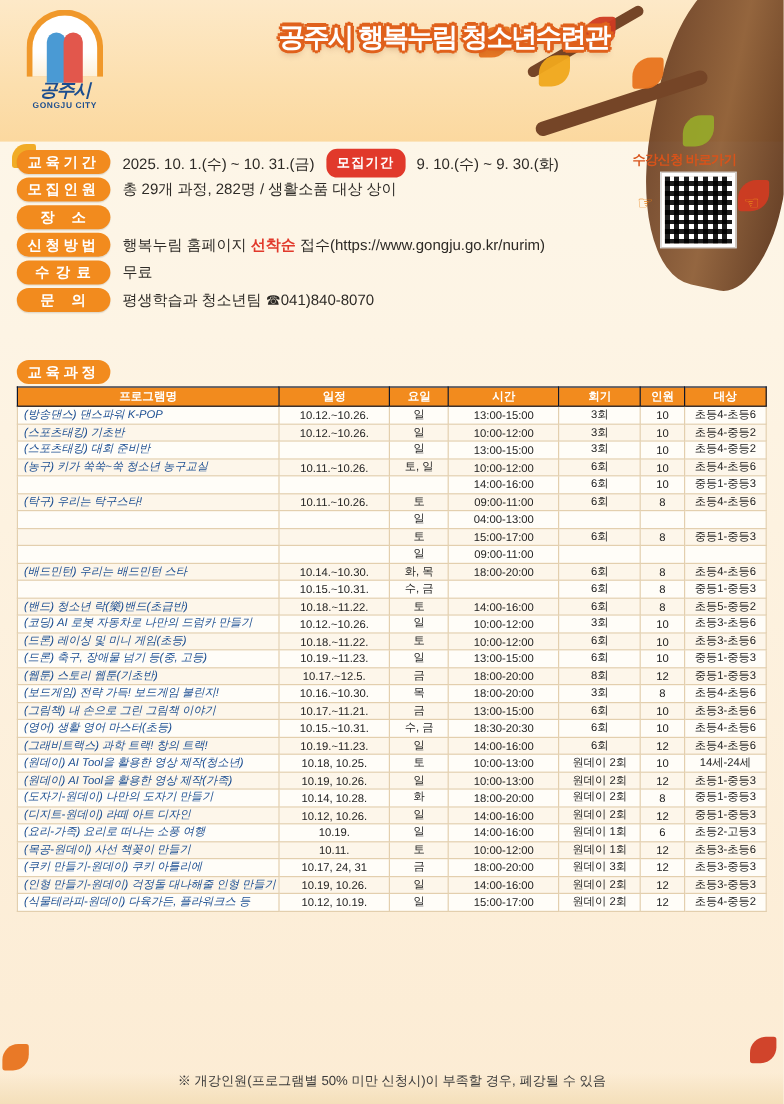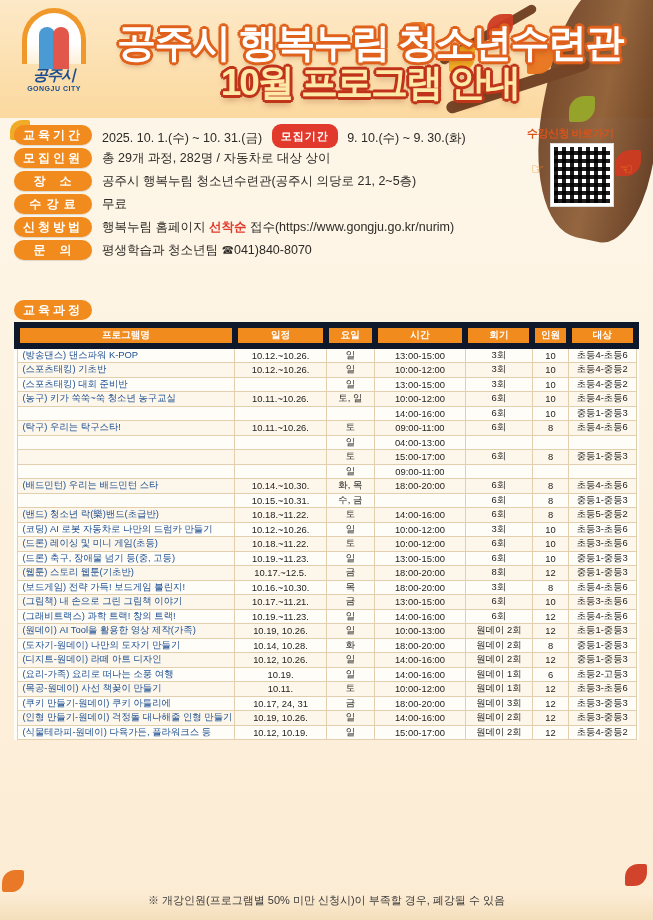--- a/index.html
+++ b/index.html
@@ -56,21 +56,21 @@
     background:#4a9ad4; border-radius:8px 8px 0 0;
   }
   .logo-arch:after {
     content:""; position:absolute; right:12px; top:14px; width:16px; height:42px;
     background:#e2574c; border-radius:8px 8px 0 0;
   }
   .logo-ko { font-size:15px; font-weight:bold; color:#1b4d8f; margin-top:2px; letter-spacing:-1px;font-style:italic;}
   .logo-en { font-size:7px; font-weight:bold; color:#1b4d8f; letter-spacing:.5px; }
   .title-1 {
     position:absolute; left:96px; top:16px; width:548px;
-    font-size:39px; font-weight:bold; color:#ffffff;
+    font-size:22px; font-weight:bold; color:#ffffff;
     letter-spacing:-1.5px; text-align:center;
     text-shadow:
       -2px -2px 0 #e0611c, 2px -2px 0 #e0611c, -2px 2px 0 #e0611c, 2px 2px 0 #e0611c,
       -3px 0 0 #e0611c, 3px 0 0 #e0611c, 0 -3px 0 #e0611c, 0 3px 0 #e0611c,
       0 4px 5px rgba(120,50,10,.35);
   }
   .title-2 {
     position:absolute; left:96px; top:58px; width:548px;
     font-size:37px; font-weight:bold; color:#ffe9a8;
     letter-spacing:-2px; text-align:center;
@@ -120,27 +120,27 @@
     background:#f28b1e; color:#fff; font-size:12px; font-weight:bold;
     border-radius:10px; text-align:center; letter-spacing:3px;
   }
   table.schedule {
     position:absolute; left:14px; top:322px; width:625px;
     border-collapse:collapse; font-size:9.4px; color:#232323;
     background:#fffdf8;
   }
   table.schedule th {
     background:#f28b1e; color:#fff; font-weight:bold;
-    border:6px solid #0f172a; height:15px; font-size:9.6px;margin-left:45px;
+    border:1px solid #0f172a; height:15px; font-size:9.6px;margin-left:45px;
   }
   table.schedule td {
     border:1px solid #e3cfae; height:14.5px; text-align:center; padding:0 2px;
     white-space:nowrap; overflow:hidden;
   }
-  table.schedule td.name { text-align:left; padding-left:5px; color:#1d4f92; }
+  table.schedule td.name { text-align:left; padding-left:5px; color:#1d4f92;font-style:italic; }
   table.schedule tbody tr:nth-child(even) td { background:#fdf6ea; }
   .foot {
     position:absolute; left:14px; top:893px; width:625px;
     text-align:center; font-size:11px; color:#3a3a3a;
   }
 </style>
 </head>
 <body>
 
 <div class="bg-wrap">
@@ -163,55 +163,53 @@
   <div class="grass"></div>
 </div>
 
 <div class="header">
   <div class="logo">
     <div class="logo-arch"></div>
     <div class="logo-ko">공주시</div>
     <div class="logo-en">GONGJU CITY</div>
   </div>
   <div class="title-1">공주시 행복누림 청소년수련관</div>
-  <div class="title-2">10월 프로그램 안내</div>
 </div>
 
 <div class="info">
 
   <div class="info-row">
     <span class="pill">교육기간</span>
     <span class="info-txt">
       <span>2025. 10. 1.(수) ~ 10. 31.(금)</span>
       <span class="pill-red">모집기간</span>
       <span>9. 10.(수) ~ 9. 30.(화)</span>
     </span>
   </div>
 
   <div class="info-row">
     <span class="pill">모집인원</span>
-    <span class="info-txt">총 29개 과정, 282명 / 자동차로 대상 상이</span>
+    <span class="info-txt">총 29개 과정, 282명 / 생활소품 대상 상이</span>
   </div>
 
   <div class="info-row">
     <span class="pill sp">장　소</span>
-    <span class="info-txt">공주시 행복누림 청소년수련관(공주시 의당로 21, 2~5층)</span>
-  </div>
-
-
-  <div class="info-row">
-    <span class="pill sp">수 강 료</span>
-    <span class="info-txt">무료</span>
-  </div>
+  </div>
+
 
   <div class="info-row">
     <span class="pill">신청방법</span>
     <span class="info-txt">
       <span>행복누림 홈페이지 </span><span class="red-b">선착순</span><span> 접수(https://www.gongju.go.kr/nurim)</span>
     </span>
+  </div>
+
+  <div class="info-row">
+    <span class="pill sp">수 강 료</span>
+    <span class="info-txt">무료</span>
   </div>
 
   <div class="info-row">
     <span class="pill sp">문　의</span>
     <span class="info-txt">평생학습과 청소년팀 ☎041)840-8070</span>
   </div>
 
   <div class="qr-wrap">
     <div class="qr-label">수강신청 바로가기</div>
     <div style="position:relative;">
@@ -393,27 +391,45 @@
       <tr>
         <td class="name">(그림책) 내 손으로 그린 그림책 이야기</td>
         <td>10.17.~11.21.</td>
         <td>금</td>
         <td>13:00-15:00</td>
         <td>6회</td>
         <td>10</td>
         <td>초등3-초등6</td>
       </tr>
       <tr>
+        <td class="name">(영어) 생활 영어 마스터(초등)</td>
+        <td>10.15.~10.31.</td>
+        <td>수, 금</td>
+        <td>18:30-20:30</td>
+        <td>6회</td>
+        <td>10</td>
+        <td>초등4-초등6</td>
+      </tr>
+      <tr>
         <td class="name">(그래비트랙스) 과학 트랙! 창의 트랙!</td>
         <td>10.19.~11.23.</td>
         <td>일</td>
         <td>14:00-16:00</td>
         <td>6회</td>
         <td>12</td>
         <td>초등4-초등6</td>
+      </tr>
+      <tr>
+        <td class="name">(원데이) AI Tool을 활용한 영상 제작(청소년)</td>
+        <td>10.18, 10.25.</td>
+        <td>토</td>
+        <td>10:00-13:00</td>
+        <td>원데이 2회</td>
+        <td>10</td>
+        <td>14세-24세</td>
       </tr>
       <tr>
         <td class="name">(원데이) AI Tool을 활용한 영상 제작(가족)</td>
         <td>10.19, 10.26.</td>
         <td>일</td>
         <td>10:00-13:00</td>
         <td>원데이 2회</td>
         <td>12</td>
         <td>초등1-중등3</td>
       </tr>

